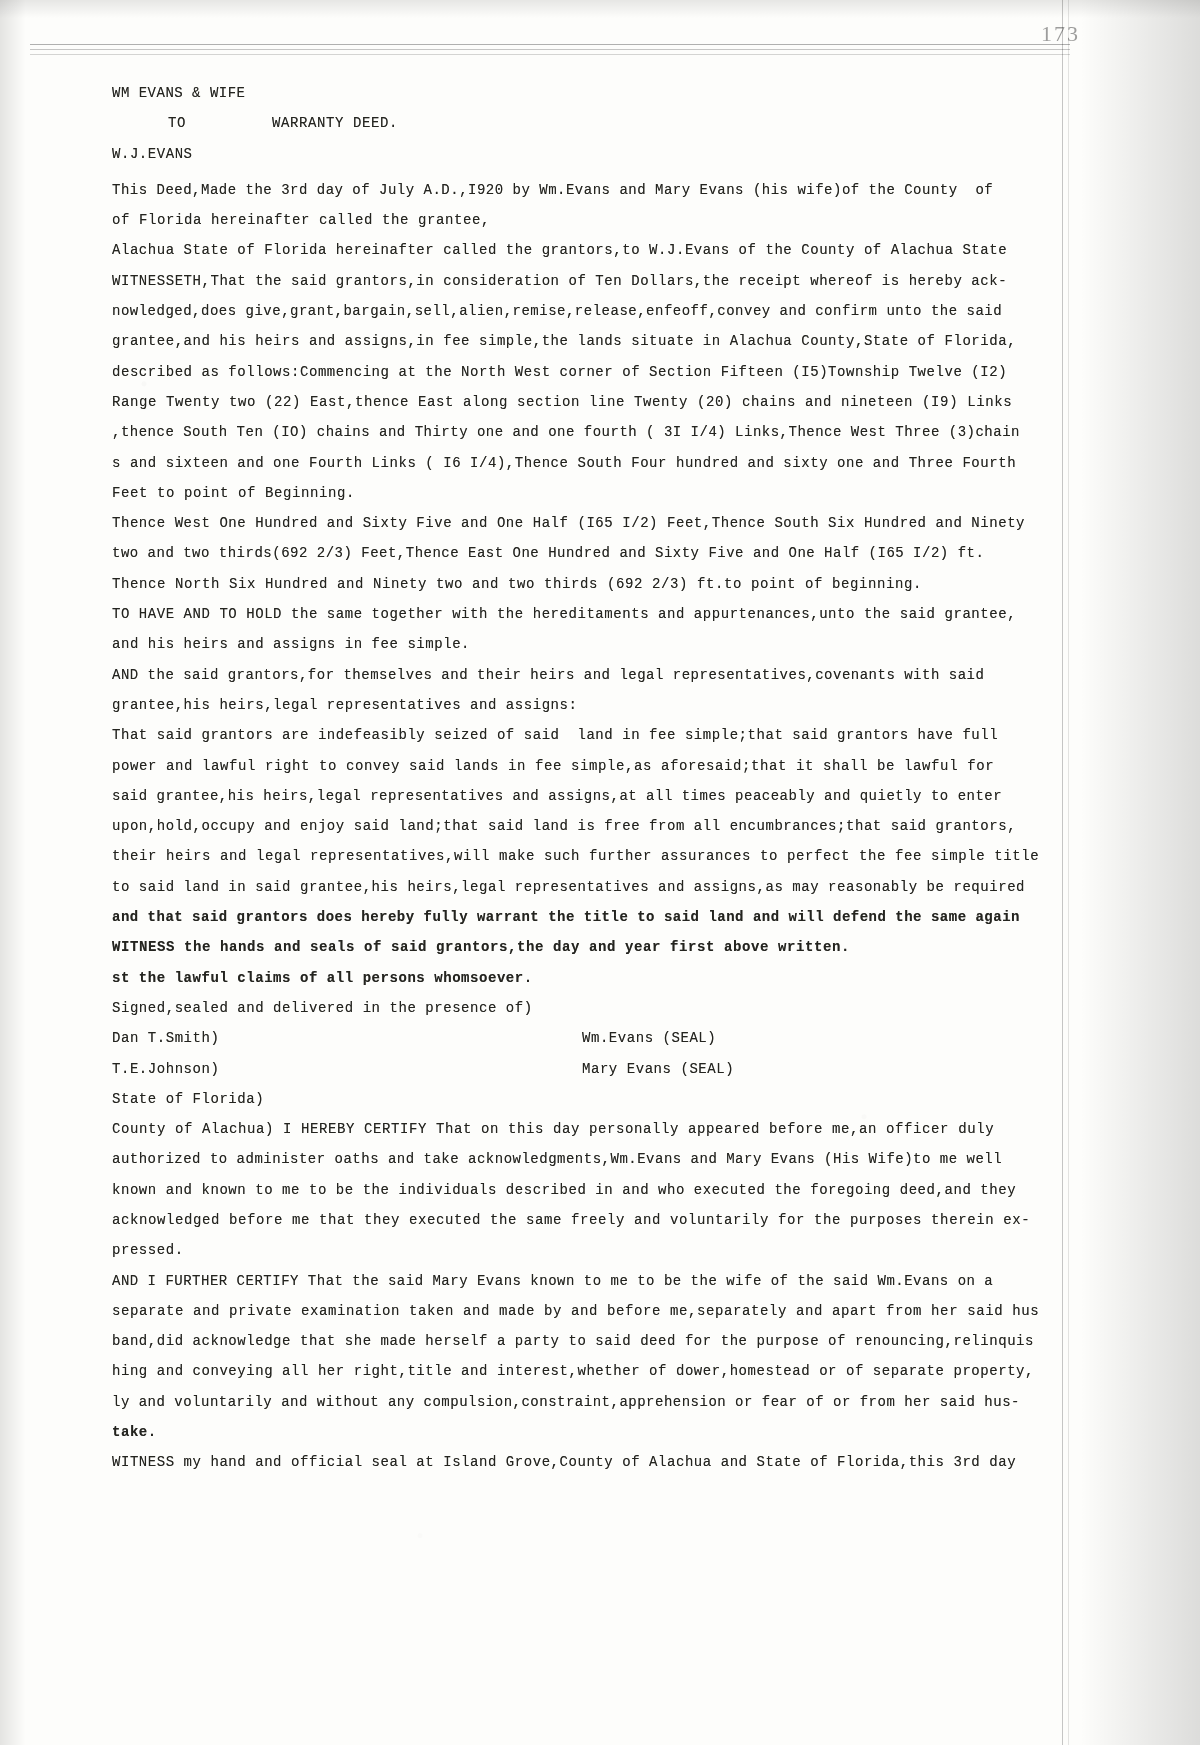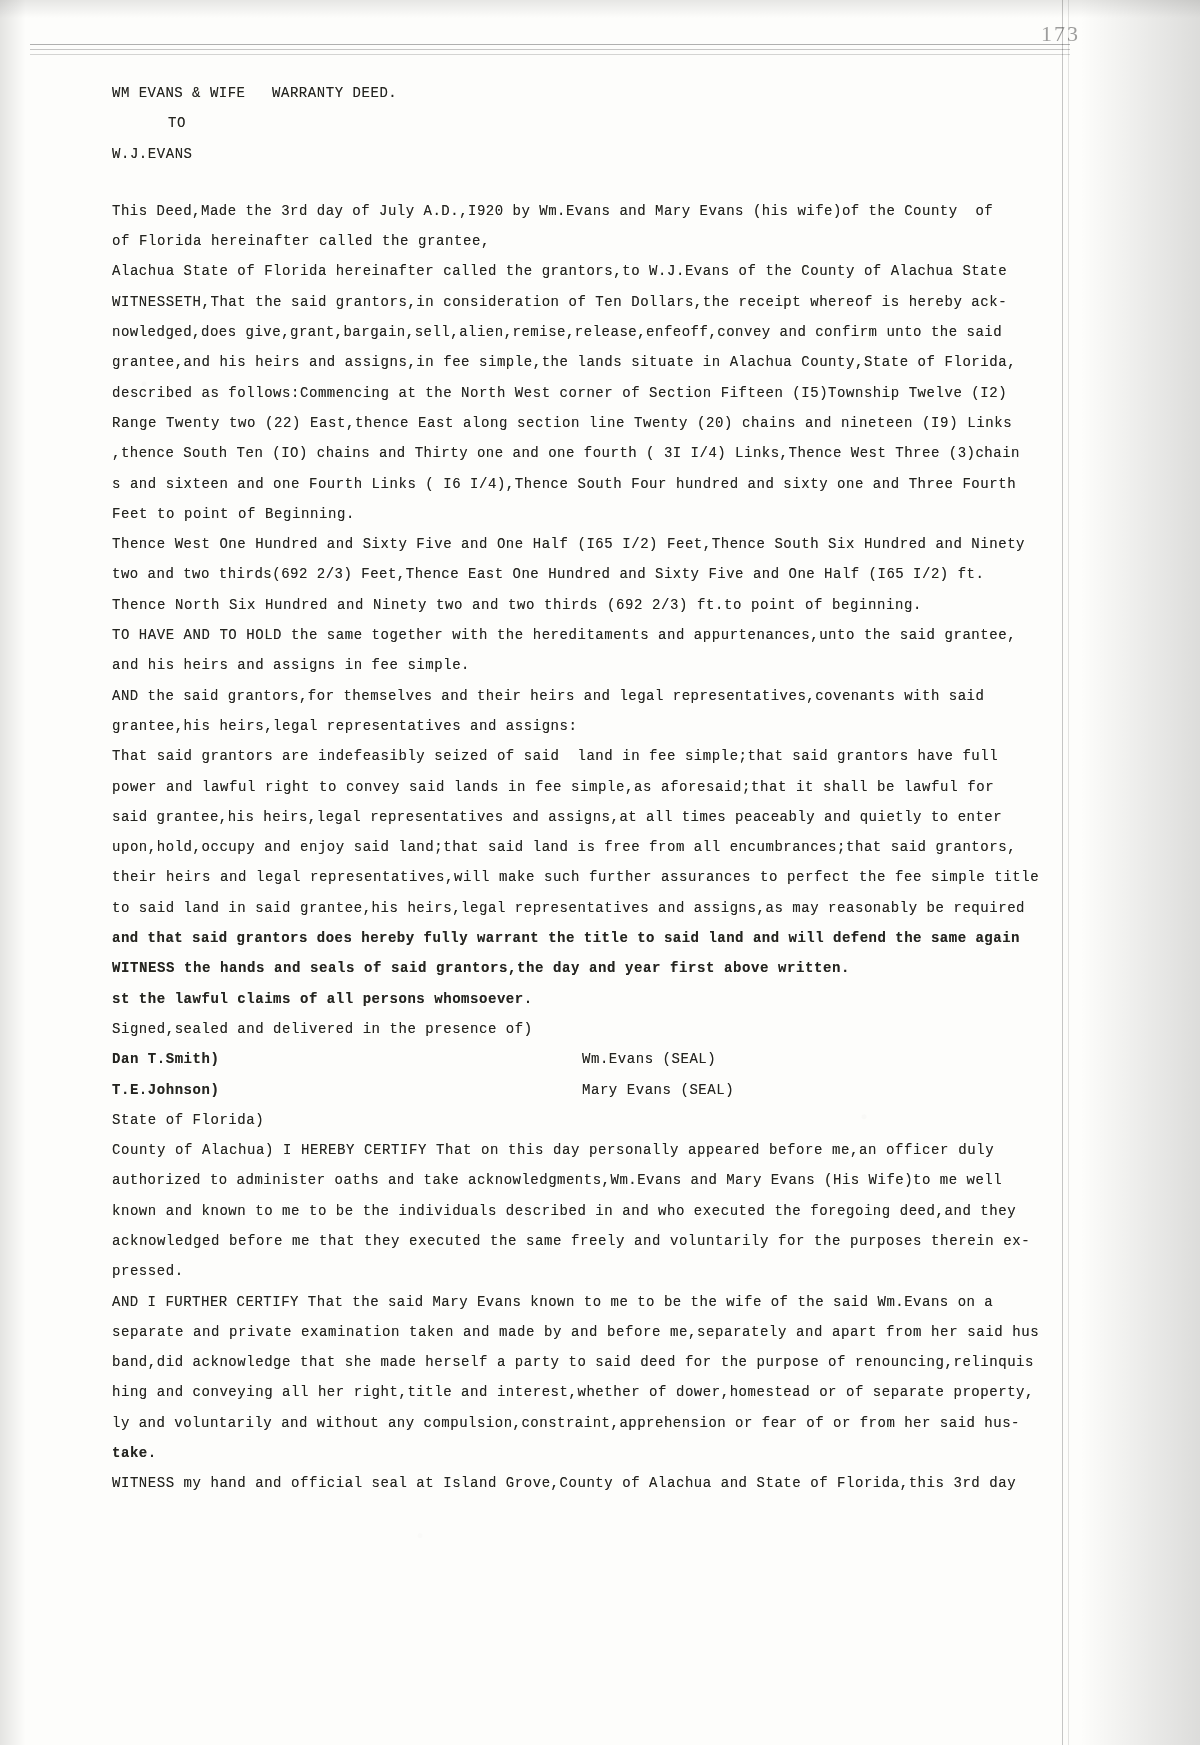--- a/index.html
+++ b/index.html
@@ -102,33 +102,32 @@
   }
 
   .ln {
     white-space: pre;
     display: block;
     font-family: "Liberation Mono", monospace;
     text-shadow: 0 0 0.6px rgba(0,0,0,0.40);
   }
   .ln.indent-1 { padding-left: 56px; }
   .ln.indent-2 { padding-left: 160px; }
-  .ln.gap { margin-top: 27px; }
+  .ln.gap { margin-top: 6px; }
   .ln.bold { font-weight: bold; }
 
   .sig-row {
     display: block;
     white-space: pre;
     font-family: "Liberation Mono", monospace;
     text-shadow: 0 0 0.6px rgba(0,0,0,0.40);
   }
   .sig-row .left {
     display: inline-block;
     width: 470px;
-    font-weight: bold;
   }
 
   
   .ln:nth-child(3n)   { letter-spacing: 0.60px; }
   .ln:nth-child(4n+1) { letter-spacing: 0.50px; }
 </style>
 </head>
 <body>
 
 <div class="page">
@@ -144,22 +143,22 @@
     <div class="r r2"></div>
     <div class="r r3"></div>
   </div>
 
   <div class="right-rule"></div>
   <div class="right-rule2"></div>
 
   <div class="doc-body">
 
     <span class="ln">WM EVANS &amp; WIFE</span>
+    <span class="ln indent-1"><span>TO</span></span>
     <span class="ln indent-2" style="margin-top:-30.3px">WARRANTY DEED.</span>
-    <span class="ln indent-1"><span>TO</span></span>
     <span class="ln">W.J.EVANS</span>
 
     <span class="ln gap">This Deed,Made the 3rd day of July A.D.,I920 by Wm.Evans and Mary Evans (his wife)of the County  of</span>
     <span class="ln">of Florida hereinafter called the grantee,</span>
     <span class="ln">Alachua State of Florida hereinafter called the grantors,to W.J.Evans of the County of Alachua State</span>
 
     <span class="ln">WITNESSETH,That the said grantors,in consideration of Ten Dollars,the receipt whereof is hereby ack-</span>
     <span class="ln">nowledged,does give,grant,bargain,sell,alien,remise,release,enfeoff,convey and confirm unto the said</span>
     <span class="ln">grantee,and his heirs and assigns,in fee simple,the lands situate in Alachua County,State of Florida,</span>
     <span class="ln">described as follows:Commencing at the North West corner of Section Fifteen (I5)Township Twelve (I2)</span>

